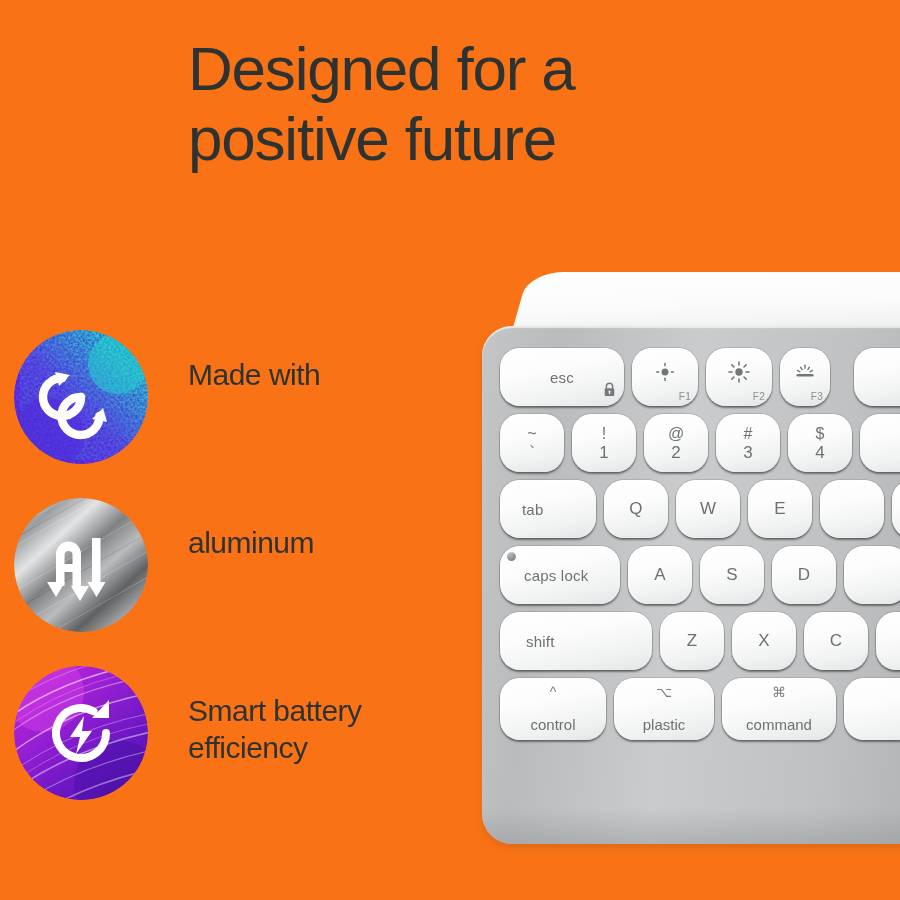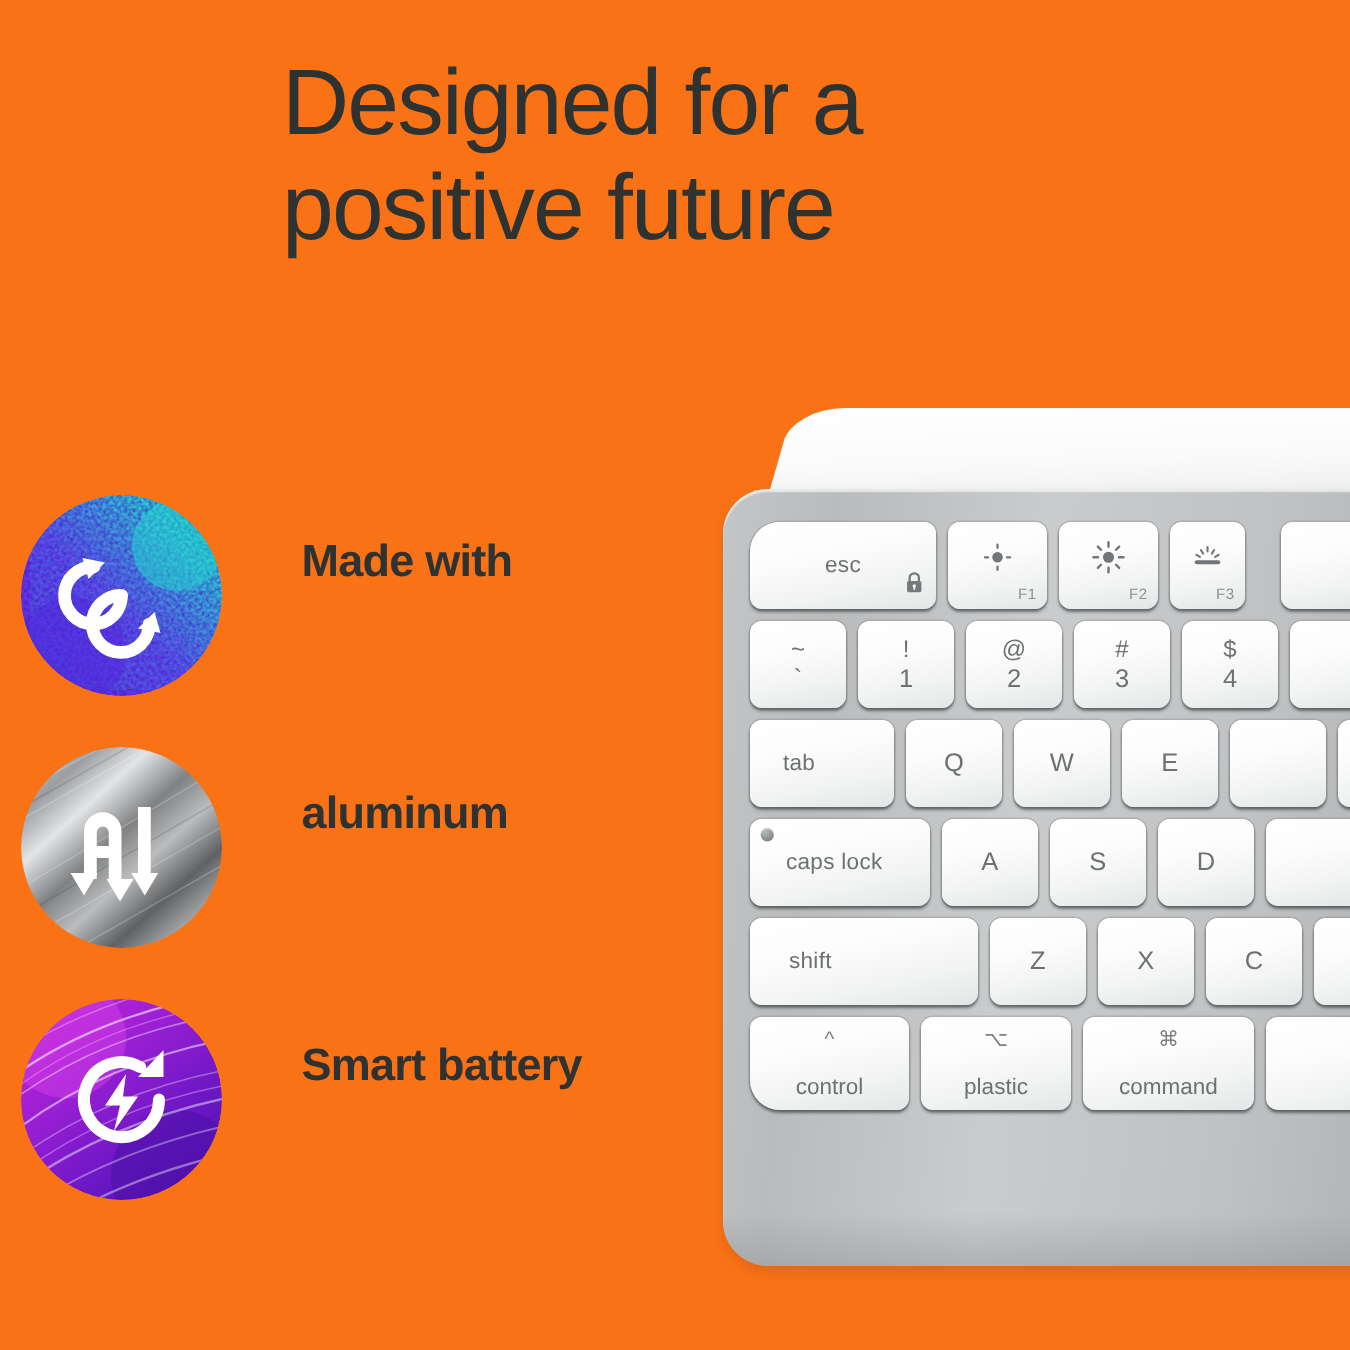--- a/index.html
+++ b/index.html
@@ -26,22 +26,22 @@
   .feature.f2{ top:666px; }
 
   .badge{
     position:absolute; left:0; top:0; width:134px; height:134px;
     border-radius:50%; overflow:hidden;
   }
   .badge svg{ position:absolute; left:0; top:0; width:134px; height:134px; display:block; }
 
   .f-label{
     position:absolute; left:174px; top:26px; width:290px;
-    font-size:30px; line-height:1.24; font-weight:700;
-    letter-spacing:-0.5px; color:#2e3331;margin-left:13px;
+    font-size:30px; line-height:1.24; font-weight:400;
+    letter-spacing:-0.5px; color:#2e3331;
   }
   .f-label .ln{ display:block; white-space:nowrap; }
 
   
   #kb{ position:absolute; left:476px; top:272px; width:440px; height:590px; }
   #kb-topface{
     position:absolute; left:44px; top:0px; width:400px; height:62px;
     background:linear-gradient(178deg,#ffffff 0%,#fafafa 55%,#eceded 100%);
     border-top-left-radius:34px 22px;
     transform:skewX(-16deg);
@@ -56,21 +56,21 @@
   #kb-body::after{
     content:""; position:absolute; left:0; right:0; bottom:0; height:36px;
     background:linear-gradient(180deg,rgba(150,152,154,0) 0%,rgba(143,146,148,.45) 100%);
     pointer-events:none;
   }
   #kb-keys{ position:absolute; left:0; top:0; width:434px; height:518px; }
 
   .krow{ position:absolute; left:0; height:58px; }
   .key{
     position:absolute; top:0; height:100%;
-    border-radius:8px;
+    border-radius:20px;
     background:linear-gradient(168deg,#ffffff 0%,#fcfcfc 38%,#f1f2f2 72%,#e4e5e6 100%);
     box-shadow:0 2px 2px rgba(40,42,44,.55), 0 0 0 1px rgba(120,124,127,.30),
                inset 0 1px 0 rgba(255,255,255,.95);
     color:#6d7173;
   }
   .key .glyph{
     position:absolute; left:0; right:0; top:50%; transform:translateY(-50%);
     text-align:center; font-size:17px; font-weight:400; letter-spacing:.2px;
   }
   .key.word .glyph{ text-align:left; font-size:15px; }
@@ -232,20 +232,21 @@
         </g>
         <g fill="none" stroke="#ffffff" stroke-width="8" stroke-linecap="round">
           <path d="M92 67 A25 25 0 1 1 79.5 45.4"></path>
         </g>
         <path d="M95 34 L95 52 L78 52 Z" fill="#ffffff"></path>
         <path d="M70 50 L56 71 L66 71 L62 88 L78 65 L68 65 Z" fill="#ffffff"></path>
       </svg>
     </div>
     <div class="f-label">
       <span class="ln">Smart battery</span>
+      <span class="ln">efficiency</span>
     </div>
   </div>
 
   <div id="kb">
     <div id="kb-topface"></div>
     <div id="kb-body">
       <div id="kb-keys">
 
         <div class="krow" style="top:22px;">
           <div class="key word esc" style="left:18px;width:124px;">

